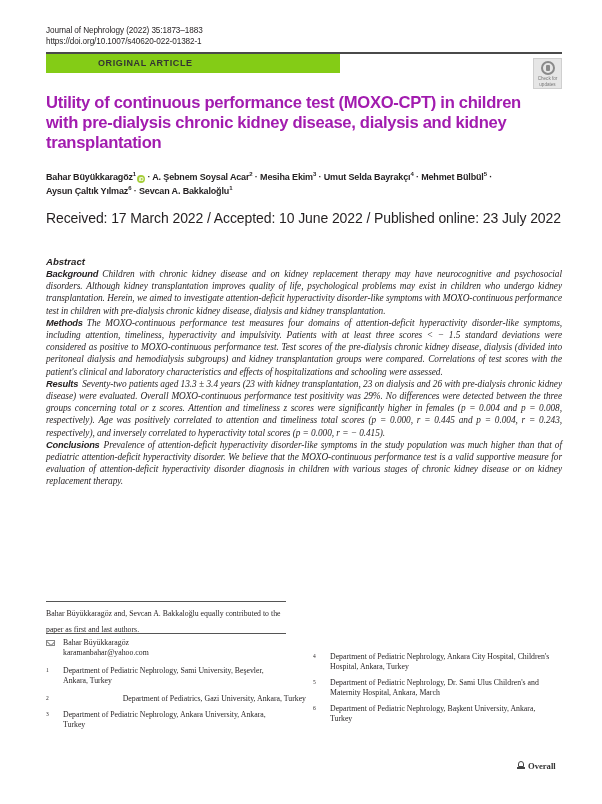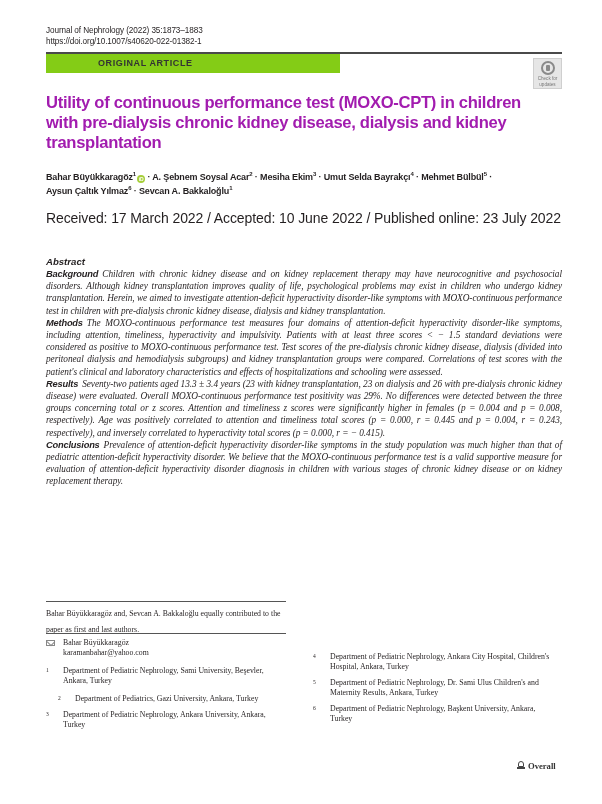--- a/index.html
+++ b/index.html
@@ -92,36 +92,36 @@
   <div class="text">
     <div>Bahar Büyükkaragöz</div>
     <div>karamanbahar@yahoo.com</div>
   </div>
 </div>
 
 <div class="aff serif" style="left:46px; top:666px; width:240px;">
   <span class="num">1</span>
   <div class="text">Department of Pediatric Nephrology, Sami University, Beşevler, Ankara, Turkey</div>
 </div>
-<div class="aff serif" style="left:58px; top:694px; width:260px;">
+<div class="aff serif" style="left:46px; top:694px; width:260px;text-align:right;">
   <span class="num">2</span>
   <div class="text">Department of Pediatrics, Gazi University, Ankara, Turkey</div>
 </div>
 <div class="aff serif" style="left:46px; top:710px; width:240px;">
   <span class="num">3</span>
   <div class="text">Department of Pediatric Nephrology, Ankara University, Ankara, Turkey</div>
 </div>
 
 <div class="aff serif" style="left:313px; top:652px; width:240px;">
   <span class="num">4</span>
   <div class="text">Department of Pediatric Nephrology, Ankara City Hospital, Children's Hospital, Ankara, Turkey</div>
 </div>
 <div class="aff serif" style="left:313px; top:678px; width:240px;">
   <span class="num">5</span>
-  <div class="text">Department of Pediatric Nephrology, Dr. Sami Ulus Children's and Maternity Results, Ankara, Turkey</div>
+  <div class="text">Department of Pediatric Nephrology, Dr. Sami Ulus Children's and Maternity Hospital, Ankara, March</div>
 </div>
 <div class="aff serif" style="left:313px; top:704px; width:240px;">
   <span class="num">6</span>
   <div class="text">Department of Pediatric Nephrology, Başkent University, Ankara, Turkey</div>
 </div>
 
 <div class="springer serif">
   <span class="springer-icon"></span><span>Overall</span>
 </div>
 

